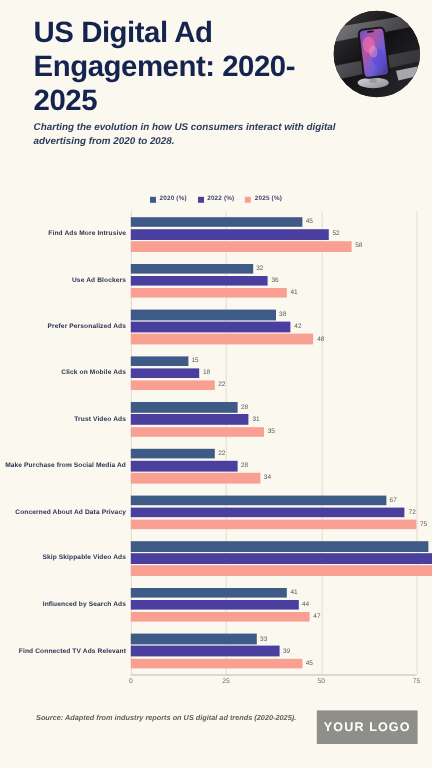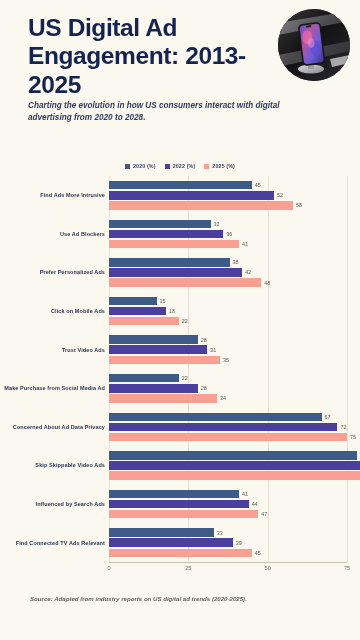--- a/index.html
+++ b/index.html
@@ -184,21 +184,21 @@
     color: #FFFFFF;
     letter-spacing: 0.9px;
   }
 </style>
 </head>
 <body>
 
 <div id="page">
 
   <div class="header">
-    <div class="title">US Digital Ad Engagement: 2013-2025</div>
+    <div class="title">US Digital Ad Engagement: 2020-2025</div>
     <div class="subtitle">Charting the evolution in how US consumers interact with digital advertising from 2020 to 2028.</div>
 
     <div class="photo-circle">
       <svg viewBox="0 0 72 72" xmlns="http://www.w3.org/2000/svg">
         <defs>
           <linearGradient id="bgdark" x1="0" y1="0" x2="1" y2="1">
             <stop offset="0%" stop-color="#3a3a3e"></stop>
             <stop offset="45%" stop-color="#121214"></stop>
             <stop offset="100%" stop-color="#2b2b30"></stop>
           </linearGradient>
@@ -408,14 +408,17 @@
   </div>
   <div class="axis-line"></div>
   <div class="axis-labels" id="axis-labels">
       <div class="axis-tick" style="left: 0px;">0</div>
       <div class="axis-tick" style="left: 79.3333px;">25</div>
       <div class="axis-tick" style="left: 158.667px;">50</div>
       <div class="axis-tick" style="left: 238px;">75</div>
     </div>
 
   <div class="footer-source">Source: Adapted from industry reports on US digital ad trends (2020-2025).</div>
+  <div class="logo-box">
+    <span class="logo-text">YOUR LOGO</span>
+  </div>
 
 </div>
 
 </body></html>

